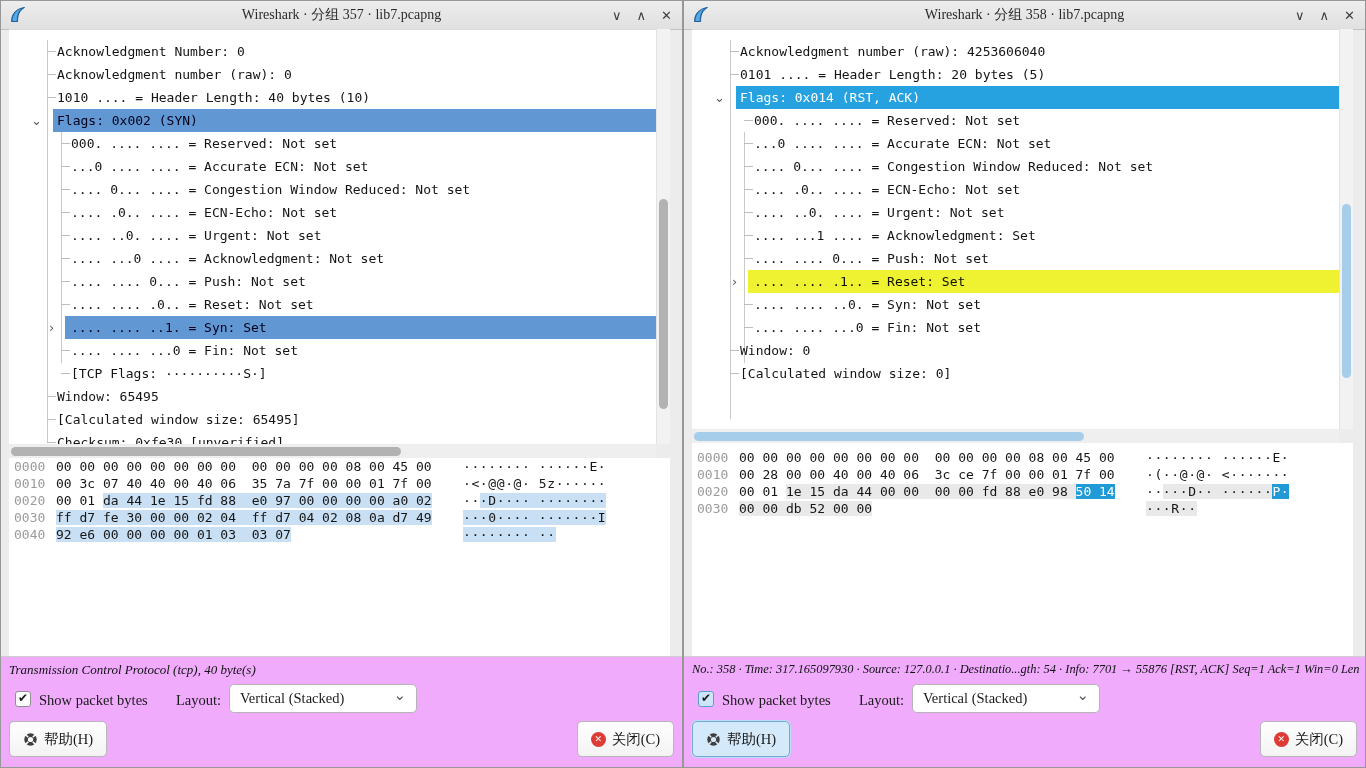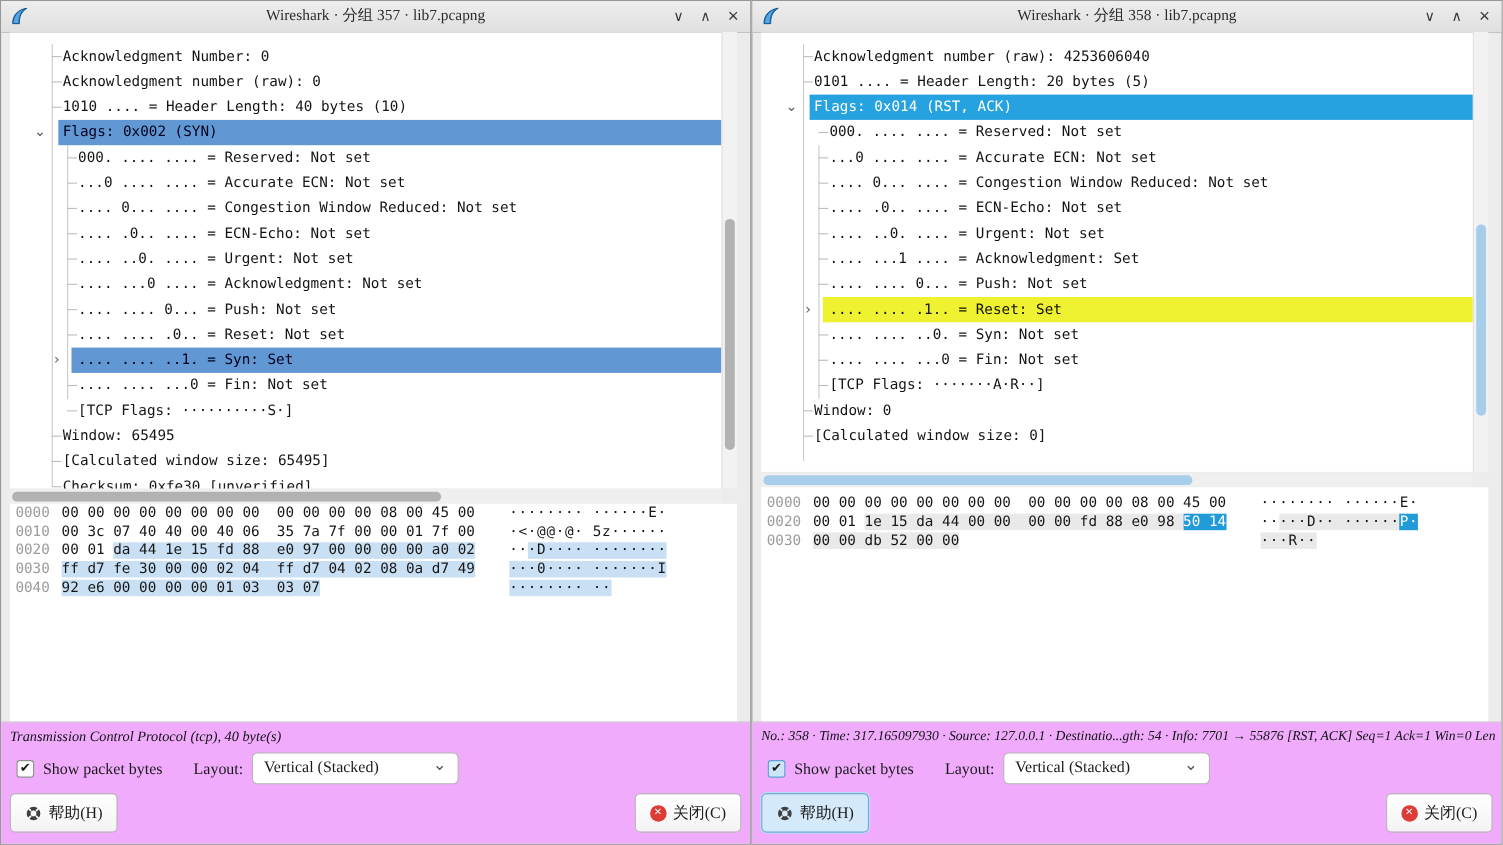--- a/index.html
+++ b/index.html
@@ -195,33 +195,33 @@
       <div class="trow lv1"><span class="tick"></span><div class="tlabel">000. .... .... = Reserved: Not set</div></div>
       <div class="trow lv1"><span class="tick"></span><div class="tlabel">...0 .... .... = Accurate ECN: Not set</div></div>
       <div class="trow lv1"><span class="tick"></span><div class="tlabel">.... 0... .... = Congestion Window Reduced: Not set</div></div>
       <div class="trow lv1"><span class="tick"></span><div class="tlabel">.... .0.. .... = ECN-Echo: Not set</div></div>
       <div class="trow lv1"><span class="tick"></span><div class="tlabel">.... ..0. .... = Urgent: Not set</div></div>
       <div class="trow lv1"><span class="tick"></span><div class="tlabel">.... ...1 .... = Acknowledgment: Set</div></div>
       <div class="trow lv1"><span class="tick"></span><div class="tlabel">.... .... 0... = Push: Not set</div></div>
       <div class="trow lv1 hl-yel"><span class="chev chev-c">›</span><div class="tlabel">.... .... .1.. = Reset: Set</div></div>
       <div class="trow lv1"><span class="tick"></span><div class="tlabel">.... .... ..0. = Syn: Not set</div></div>
       <div class="trow lv1"><span class="tick"></span><div class="tlabel">.... .... ...0 = Fin: Not set</div></div>
-      <div class="trow lv1"><span class="tick"></span><div class="tlabel">[TCP Flags: ·······A·R··]</div></div>
       <div class="trow lv0"><span class="tick"></span><div class="tlabel">Window: 0</div></div>
       <div class="trow lv0"><span class="tick"></span><div class="tlabel">[Calculated window size: 0]</div></div>
     </div>
   <div class="vscroll">
       <div class="vthumb"></div>
     </div>
   <div class="hscroll">
       <div class="hthumb"></div>
     </div>
 
   <div class="hexpane">
       <div class="hrow"><span class="off">0000</span><span>00 00 00 00 00 00 00 00  00 00 00 00 08 00 45 00</span><span class="hascii"><span>········ ······E·</span></span></div>
+      <div class="hrow"><span class="off">0010</span><span>00 28 00 00 40 00 40 06  3c ce 7f 00 00 01 7f 00</span><span class="hascii"><span>·(··@·@· &lt;·······</span></span></div>
       <div class="hrow"><span class="off">0020</span><span>00 01 </span><span class="seg-g">1e 15 da 44 00 00  00 00 fd 88 e0 98 </span><span class="seg-s">50 14</span><span class="hascii"><span>··</span><span class="seg-g">···D·· ······</span><span class="seg-s">P·</span></span></div>
       <div class="hrow"><span class="off">0030</span><span class="seg-g">00 00 db 52 00 00</span><span class="hascii"><span class="seg-g">···R··</span></span></div>
     </div>
 
   <footer class="footer">
     <div class="status">No.: 358 · Time: 317.165097930 · Source: 127.0.0.1 · Destinatio...gth: 54 · Info: 7701 → 55876 [RST, ACK] Seq=1 Ack=1 Win=0 Len=0</div>
     <div class="cbrow">
       <span class="cb focused"><span>✔</span></span>
       <span class="cblabel">Show packet bytes</span>
       <span class="laylabel">Layout:</span>

